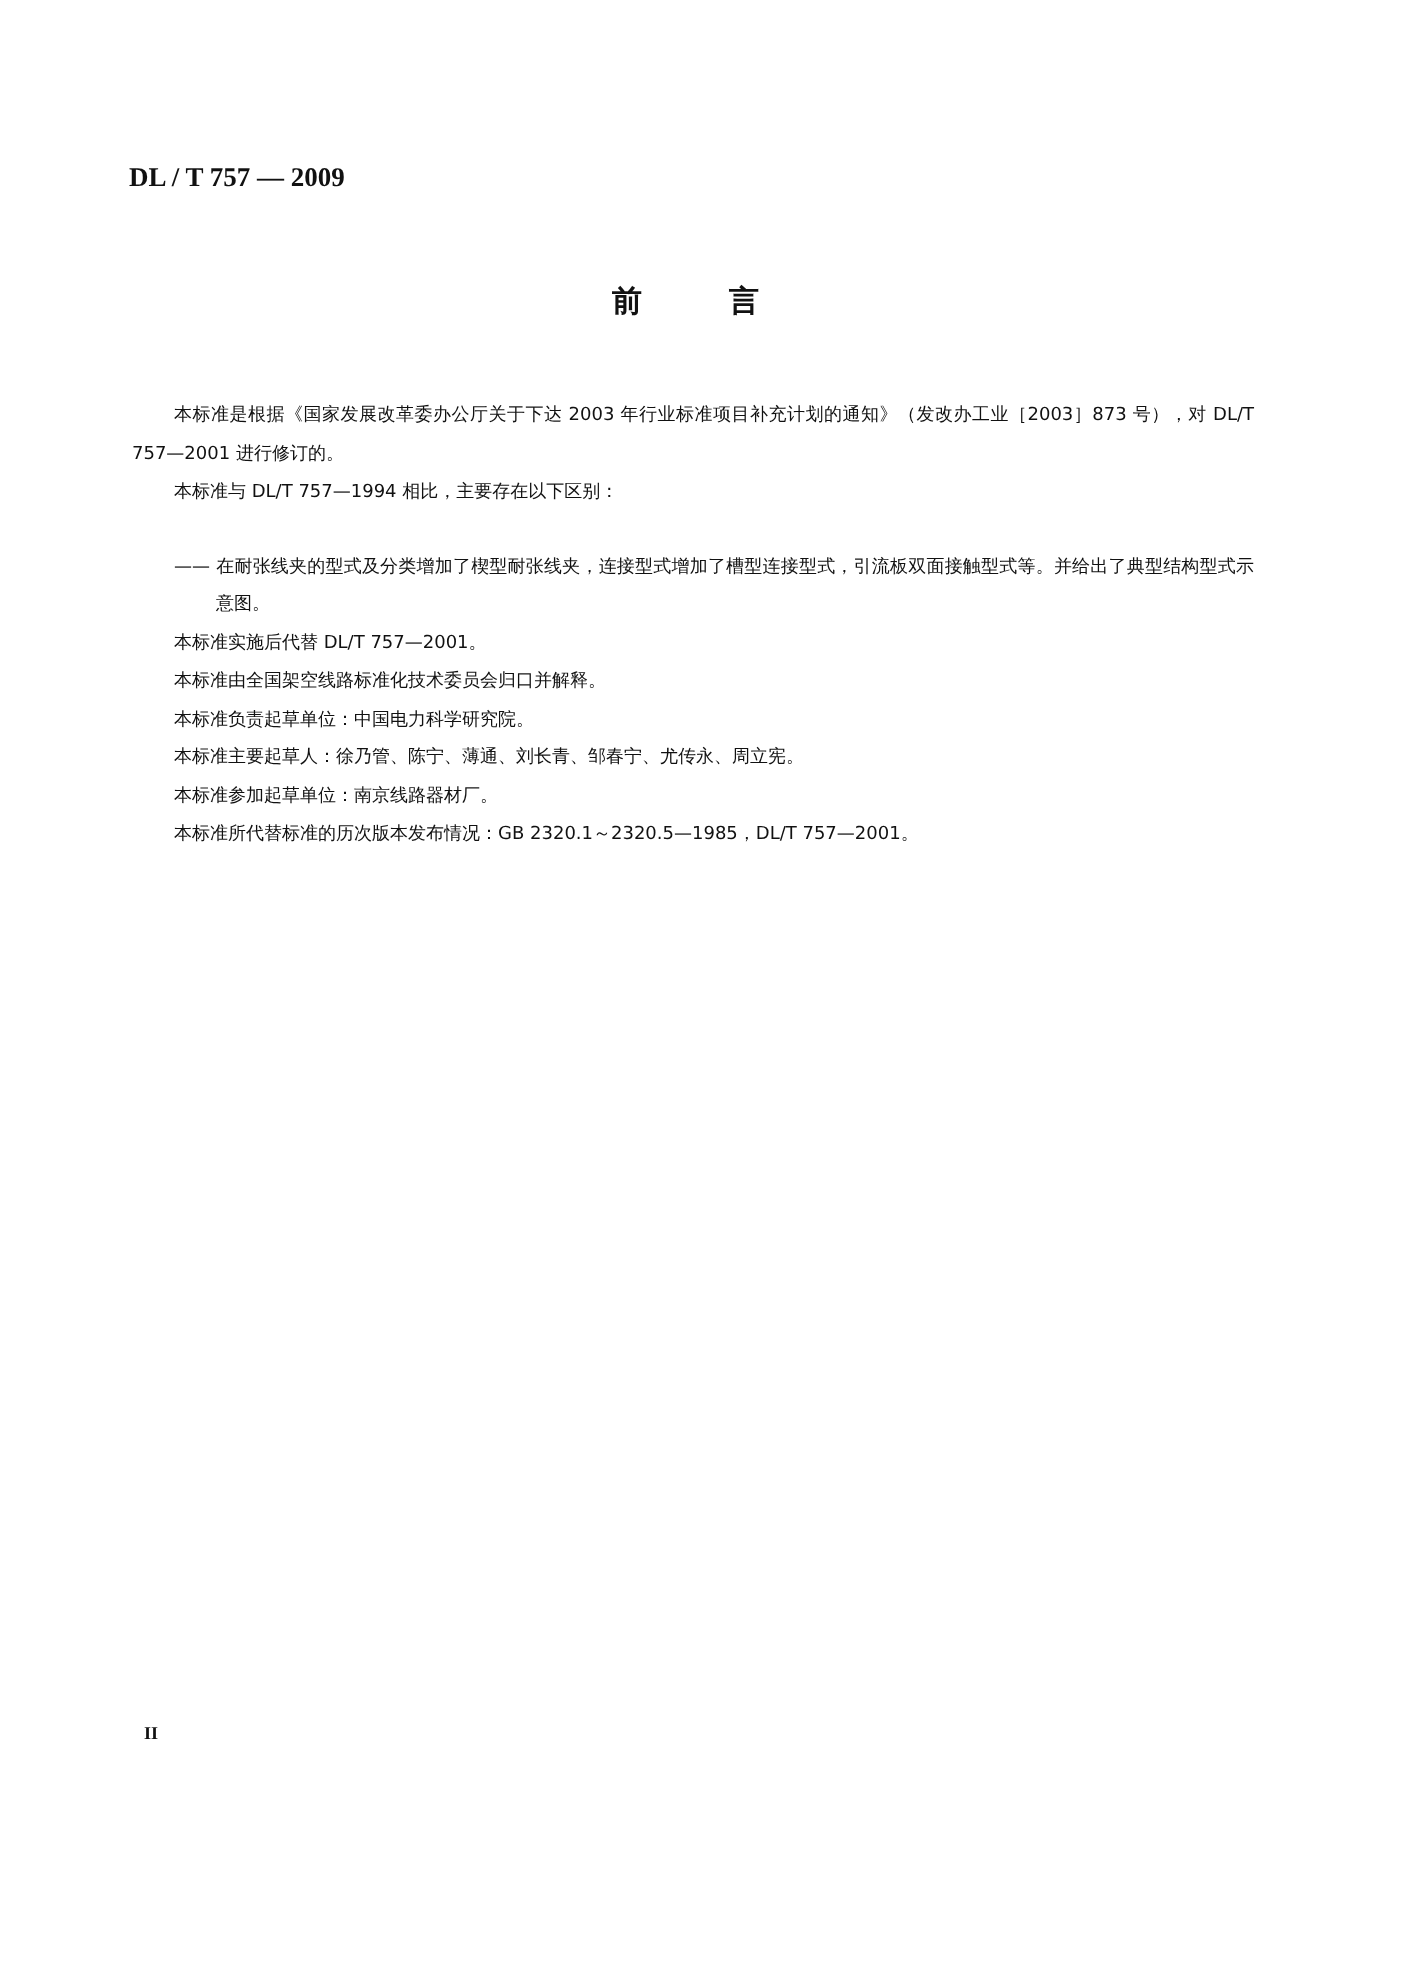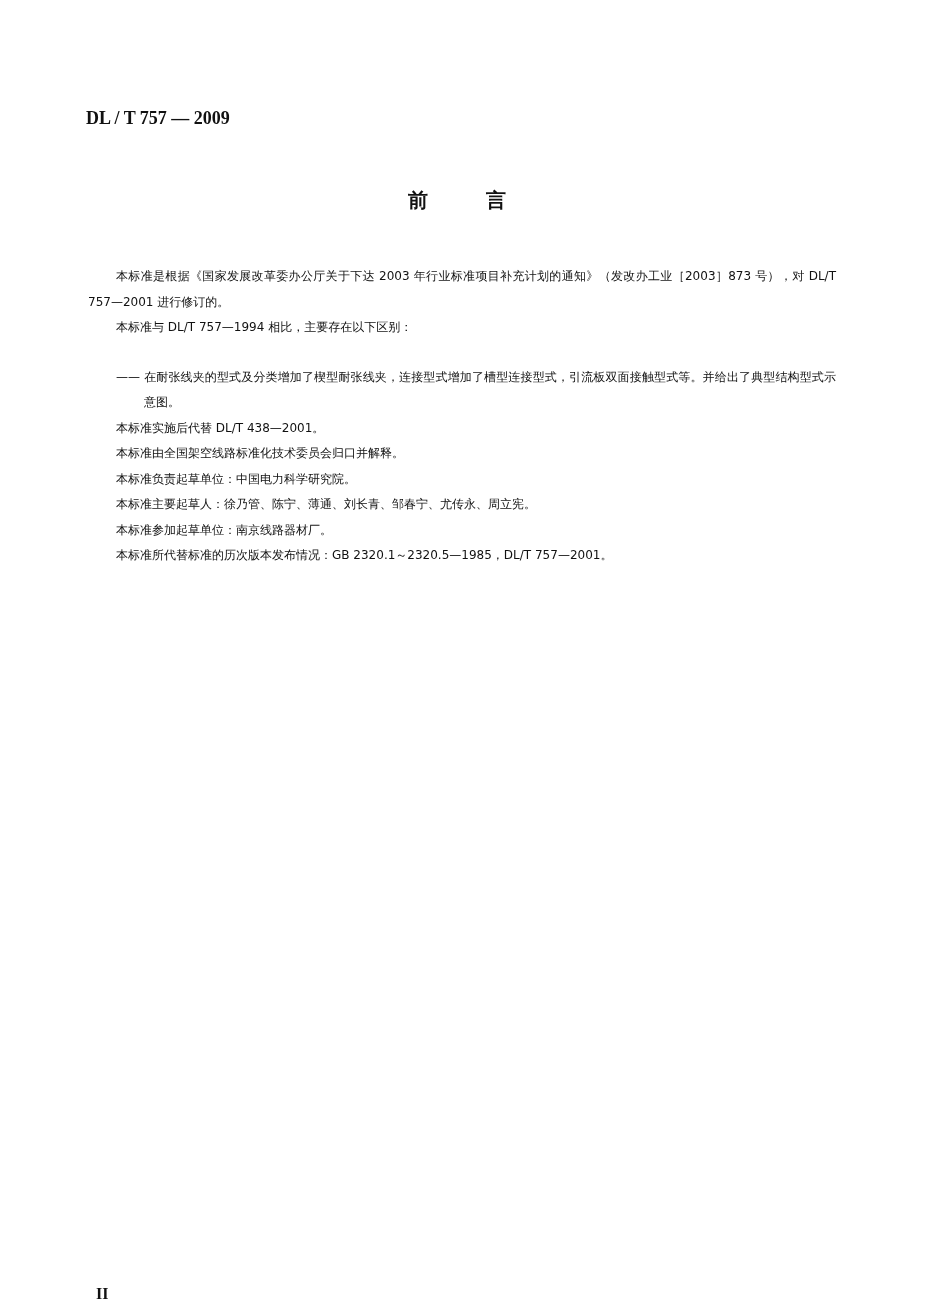--- a/index.html
+++ b/index.html
@@ -54,40 +54,40 @@
       margin-top: 24px;
     }
     .p.dash .dash-mark {
       display: inline-block;
       width: 28px;
       text-indent: 0;
     }
     .page-number {
       position: absolute;
       left: 96px;
-      top: 1285px;
+      top: 1148px;
       font-family: "Liberation Serif", serif;
-      font-size: 16px;
+      font-size: 12px;
       font-weight: bold;
     }
   </style>
 </head>
 <body>
 
 <div class="header-code">DL / T 757 — 2009</div>
 
 <div class="page-title-wrap">
   <span>前</span><span style="display:inline-block;width:58px;"></span><span>言</span>
 </div>
 
 <div class="body">
   <p class="p">本标准是根据《国家发展改革委办公厅关于下达 2003 年行业标准项目补充计划的通知》（发改办工业［2003］873 号），对 DL/T 757—2001 进行修订的。</p>
   <p class="p">本标准与 DL/T 757—1994 相比，主要存在以下区别：</p>
   <p class="p dash"><span class="dash-mark">——</span><span>在耐张线夹的型式及分类增加了楔型耐张线夹，连接型式增加了槽型连接型式，引流板双面接触型式等。并给出了典型结构型式示意图。</span></p>
-  <p class="p">本标准实施后代替 DL/T 438—2001。</p>
+  <p class="p">本标准实施后代替 DL/T 757—2001。</p>
   <p class="p">本标准由全国架空线路标准化技术委员会归口并解释。</p>
   <p class="p">本标准负责起草单位：中国电力科学研究院。</p>
   <p class="p">本标准主要起草人：徐乃管、陈宁、薄通、刘长青、邹春宁、尤传永、周立宪。</p>
   <p class="p">本标准参加起草单位：南京线路器材厂。</p>
   <p class="p">本标准所代替标准的历次版本发布情况：GB 2320.1～2320.5—1985，DL/T 757—2001。</p>
 </div>
 
 <div class="page-number">II</div>
 
 </body></html>

